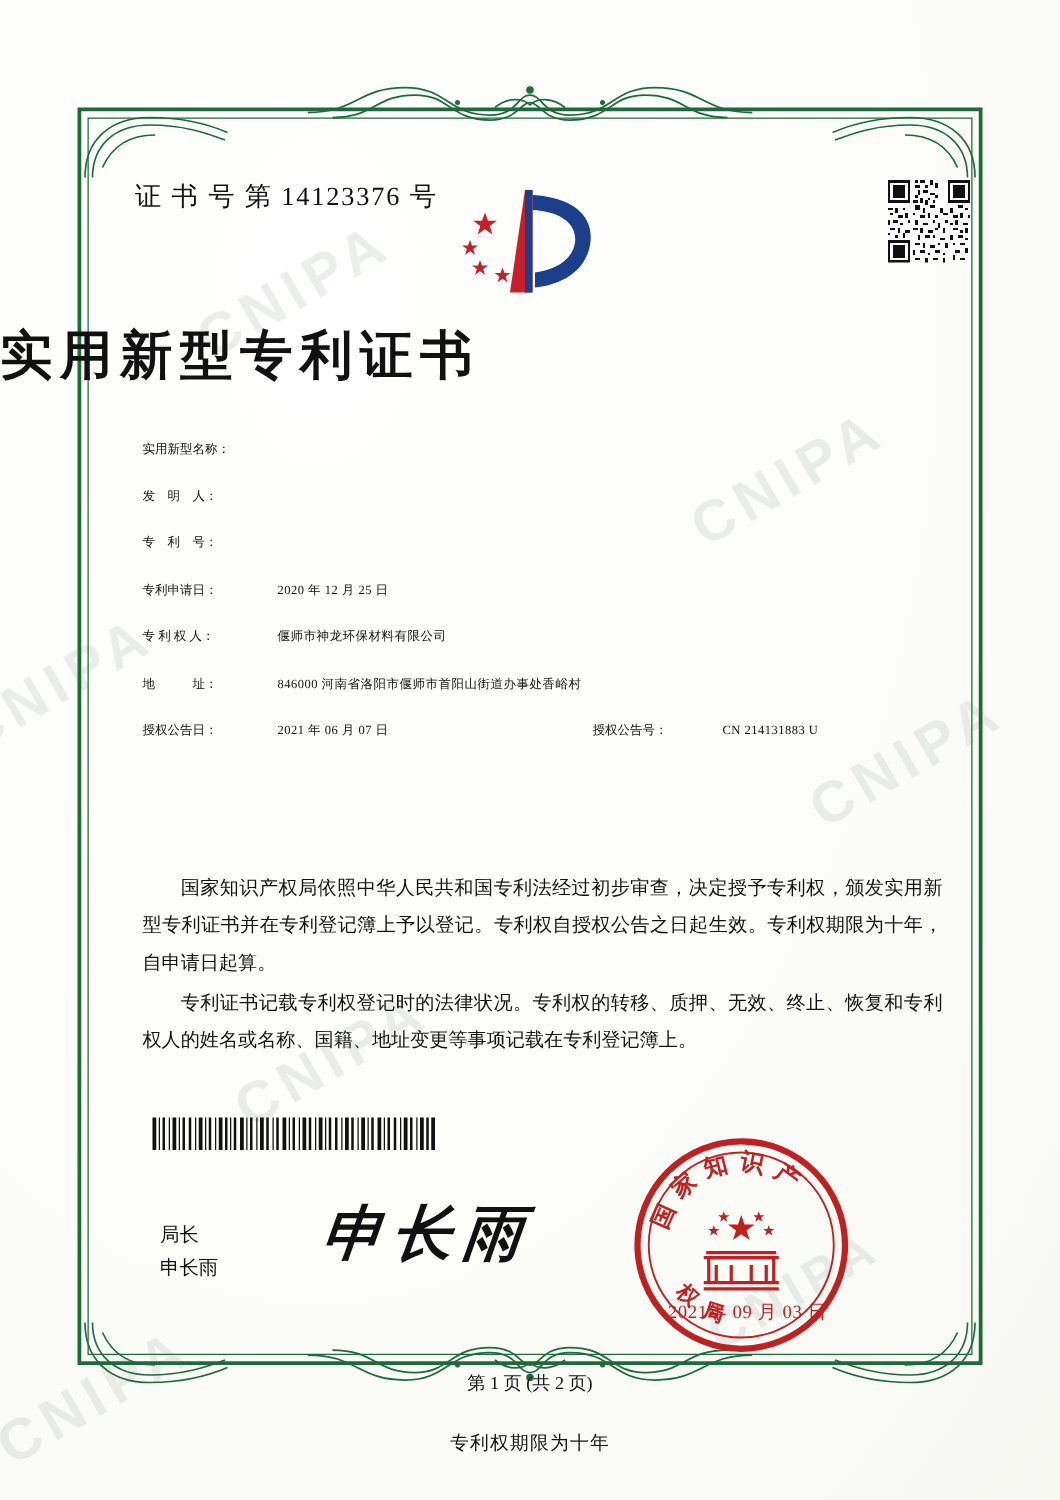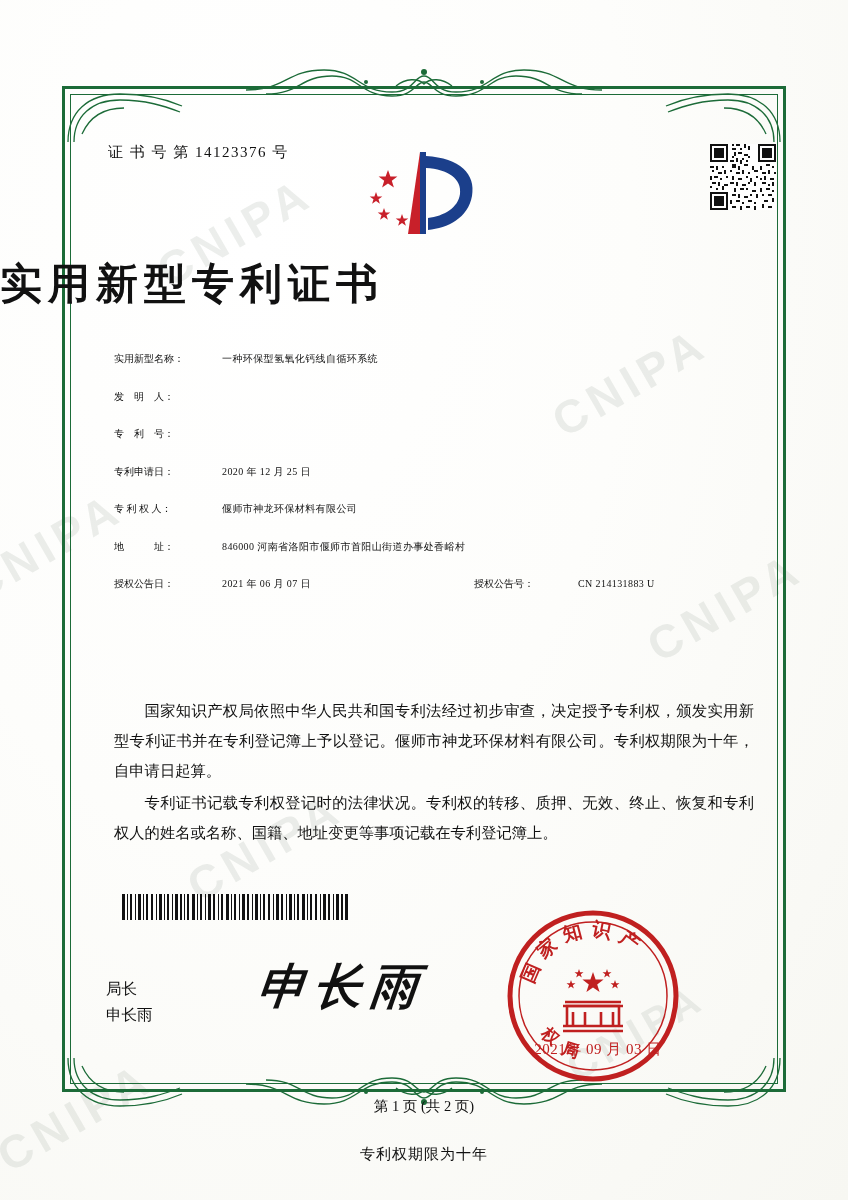--- a/index.html
+++ b/index.html
@@ -72,21 +72,21 @@
   .scroll-bottom {
     position: absolute;
     left: 246px; top: 1068px;
     width: 356px; height: 44px;
   }
 
   
   .cert-number {
     position: absolute;
     left: 108px; top: 143px;
-    font-size: 15px;
+    font-size: 21px;
     letter-spacing: 1.5px;
     color: #111;
   }
   .qr {
     position: absolute;
     right: 72px; top: 144px;
     width: 66px; height: 66px;
   }
   .logo {
     position: absolute;
@@ -153,21 +153,21 @@
   }
   .barcode i {
     position: absolute;
     top: 0; bottom: 0;
     background: #111;
   }
 
   
   .sig-label {
     position: absolute;
-    left: 106px; top: 976px;
+    left: 128px; top: 976px;
     font-size: 15.5px;
     line-height: 26px;
     color: #111;
   }
   .sig-hand {
     position: absolute;
     left: 258px; top: 955px;
     font-size: 48px;
     letter-spacing: 8px;
     font-family: "Liberation Serif", "DejaVu Serif", serif;
@@ -418,21 +418,20 @@
         <polygon points="38,66 39.6,70.4 44.3,70.4 40.5,73.2 41.9,77.7 38,75 34.1,77.7 35.5,73.2 31.7,70.4 36.4,70.4"></polygon>
       </g>
     </svg>
   </div>
 
   <div class="title">实用新型专利证书</div>
 
   <div class="fields">
     <div class="field-row">
       <div class="field-label">实用新型名称：</div>
-      <div class="field-value">一种环保型氢氧化钙线自循环系统</div>
     </div>
     <div class="field-row">
       <div class="field-label">发　明　人：</div>
     </div>
     <div class="field-row">
       <div class="field-label">专　利　号：</div>
     </div>
     <div class="field-row">
       <div class="field-label">专利申请日：</div>
       <div class="field-value">2020 年 12 月 25 日</div>
@@ -447,21 +446,21 @@
     </div>
     <div class="field-row two-col">
       <div class="field-label">授权公告日：</div>
       <div class="field-value">2021 年 06 月 07 日</div>
       <div class="field-label2">授权公告号：</div>
       <div class="field-value">CN 214131883 U</div>
     </div>
   </div>
 
   <div class="body-text">
-    <p>国家知识产权局依照中华人民共和国专利法经过初步审查，决定授予专利权，颁发实用新型专利证书并在专利登记簿上予以登记。偃师市神龙环保材料有限公司。专利权期限为十年，自申请日起算。</p>
+    <p>国家知识产权局依照中华人民共和国专利法经过初步审查，决定授予专利权，颁发实用新型专利证书并在专利登记簿上予以登记。专利权自授权公告之日起生效。专利权期限为十年，自申请日起算。</p>
     <p>专利证书记载专利权登记时的法律状况。专利权的转移、质押、无效、终止、恢复和专利权人的姓名或名称、国籍、地址变更等事项记载在专利登记簿上。</p>
   </div>
 
   <div class="barcode">
     <i style="left:0px;width:3px"></i>
       <i style="left:5px;width:1px"></i>
       <i style="left:8px;width:2px"></i>
     <i style="left:13px;width:1px"></i>
       <i style="left:16px;width:3px"></i>
       <i style="left:21px;width:1px"></i>

